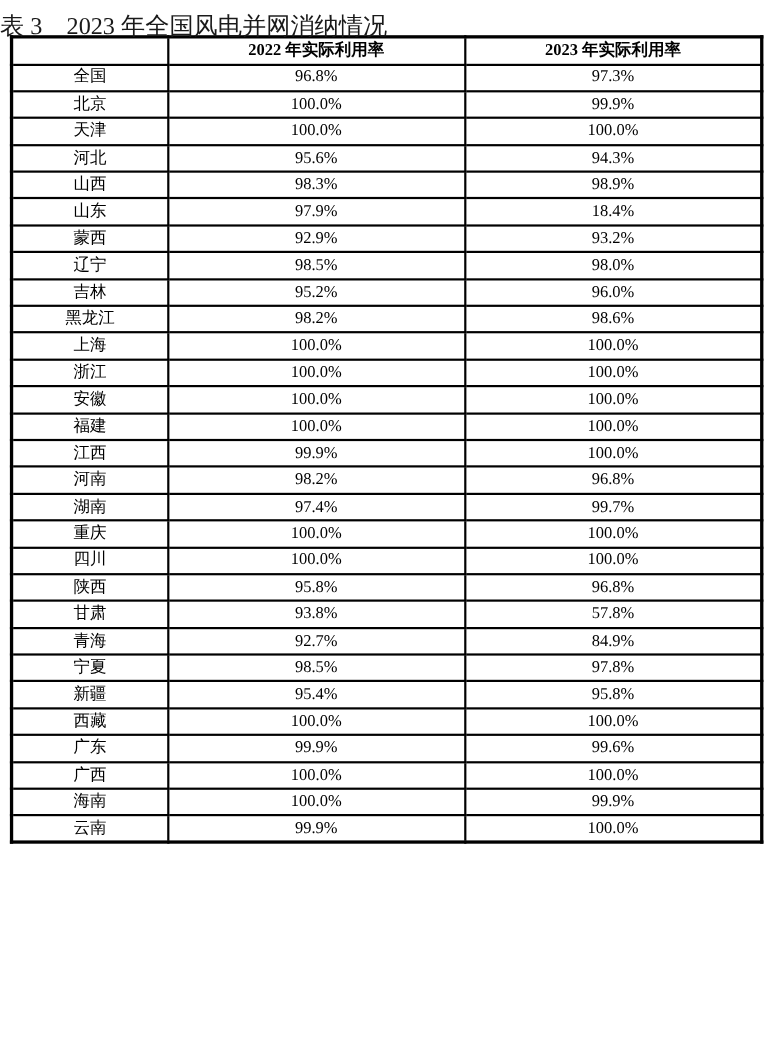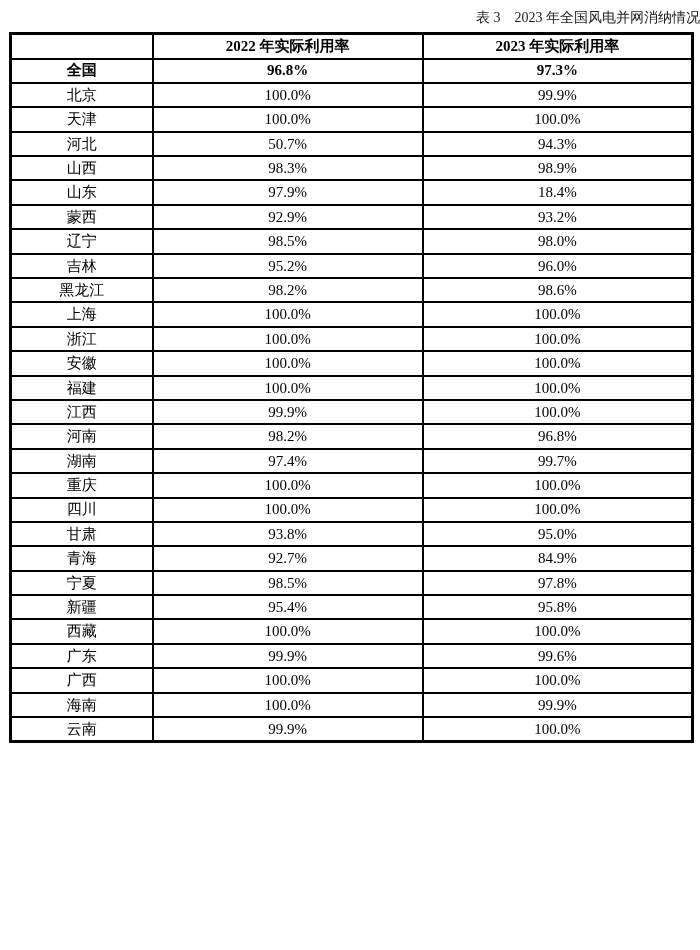--- a/index.html
+++ b/index.html
@@ -5,22 +5,22 @@
   * { box-sizing: border-box; }
   html, body { margin: 0; padding: 0; }
   body {
     width: 700px;
     height: 950px;
     background: #ffffff;
     color: #000000;
     font-family: "Liberation Serif", "DejaVu Serif", serif;
   }
   .page-title {
-    text-align: right;
-    font-size: 14px;
+    text-align: left;
+    font-size: 22px;
     padding-top: 9px;
     height: 32px;
     color: #1a1a1a;
   }
   table.data-table {
     border-collapse: collapse;
     table-layout: fixed;
     width: 682px;
     margin-left: 9px;
     border: 3px solid #000000;
@@ -32,21 +32,21 @@
     text-align: center;
     vertical-align: middle;
     padding: 0;
     font-size: 15px;
     height: 24.4px;
     line-height: 1.1;
     white-space: nowrap;
     overflow: hidden;
   }
   thead th { font-weight: bold; height: 25px; }
-  tr.summary-row td { font-weight: bold; }
+  tr.summary-row td { font-weight: normal; }
 </style>
 </head>
 <body>
 
 <div class="page-title">表 3　2023 年全国风电并网消纳情况</div>
 
 <table class="data-table">
   <colgroup>
     <col class="c-region">
     <col class="c-rate">
@@ -70,21 +70,21 @@
       <td>100.0%</td>
       <td>99.9%</td>
     </tr>
     <tr>
       <td>天津</td>
       <td>100.0%</td>
       <td>100.0%</td>
     </tr>
     <tr>
       <td>河北</td>
-      <td>50.7%</td>
+      <td>95.6%</td>
       <td>94.3%</td>
     </tr>
     <tr>
       <td>山西</td>
       <td>98.3%</td>
       <td>98.9%</td>
     </tr>
     <tr>
       <td>山东</td>
       <td>97.9%</td>
@@ -149,23 +149,28 @@
       <td>重庆</td>
       <td>100.0%</td>
       <td>100.0%</td>
     </tr>
     <tr>
       <td>四川</td>
       <td>100.0%</td>
       <td>100.0%</td>
     </tr>
     <tr>
+      <td>陕西</td>
+      <td>95.8%</td>
+      <td>96.8%</td>
+    </tr>
+    <tr>
       <td>甘肃</td>
       <td>93.8%</td>
-      <td>95.0%</td>
+      <td>57.8%</td>
     </tr>
     <tr>
       <td>青海</td>
       <td>92.7%</td>
       <td>84.9%</td>
     </tr>
     <tr>
       <td>宁夏</td>
       <td>98.5%</td>
       <td>97.8%</td>

